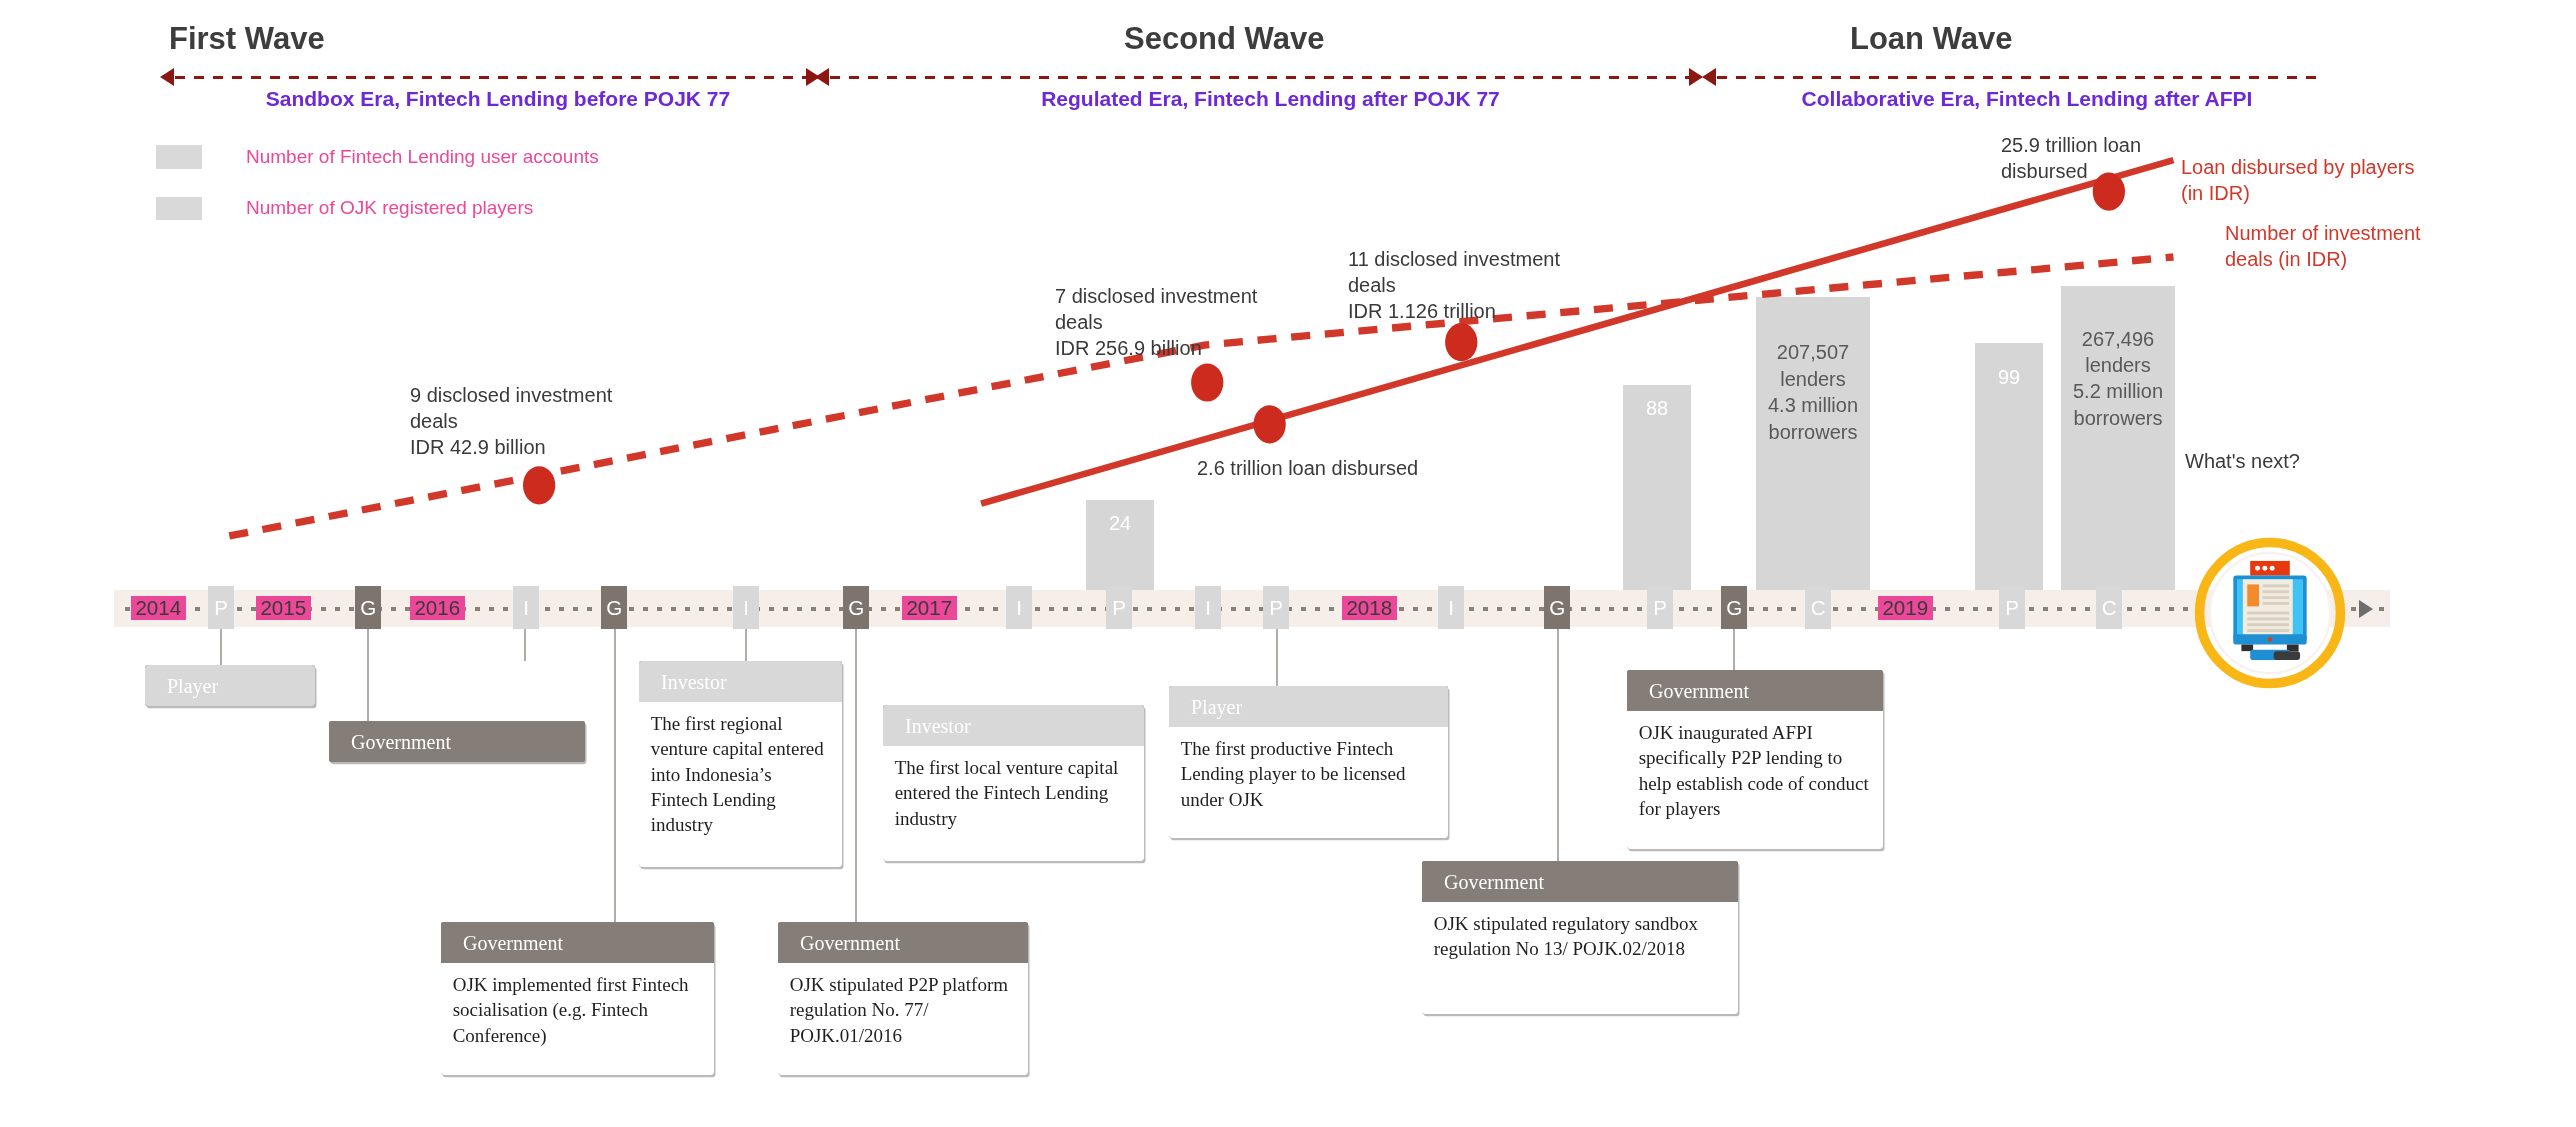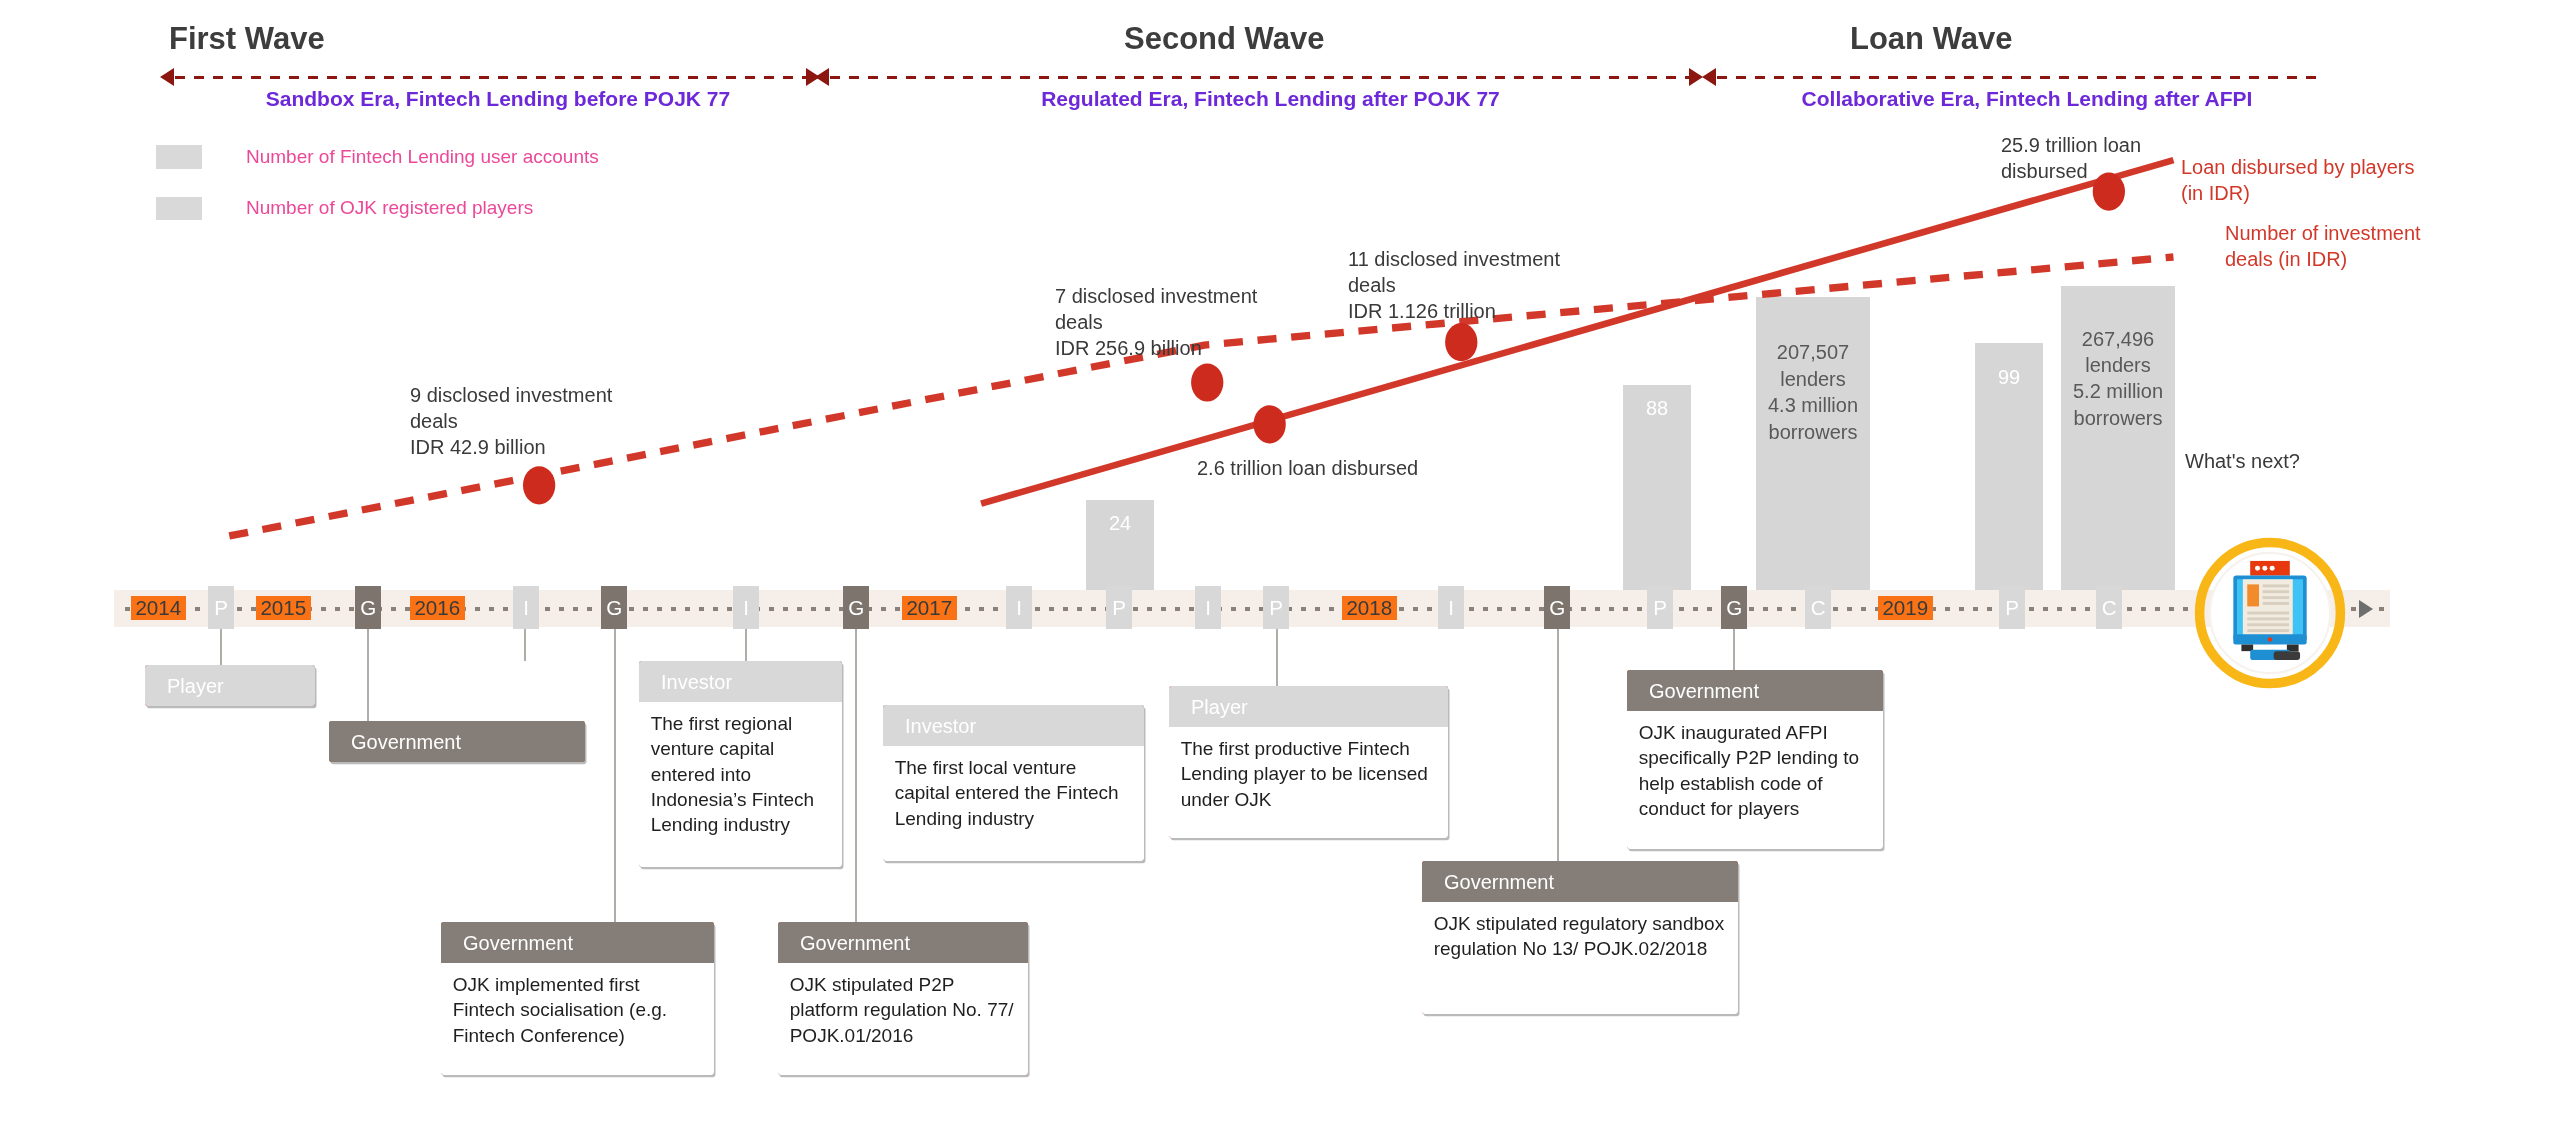--- a/index.html
+++ b/index.html
@@ -51,21 +51,21 @@
   
   .axis-band{
     background:#f6efe9;
     height:37px;
   }
   .axis-dots{
     height:4.4px;
     background:repeating-linear-gradient(to right,#8a8178 0 5.1px,transparent 5.1px 14px);
   }
   .year-label{
-    font-size:20.6px;color:#3a3a3a;background:#f97316;white-space:nowrap;
+    font-size:20.6px;color:#3a3a3a;background:#ec4899;white-space:nowrap;
     padding:0 4.4px;
   }
   .marker{
     width:26.4px;height:43px;
     display:flex;align-items:center;justify-content:center;
     color:#ffffff;font-size:20.6px;font-weight:normal;
   }
   .marker.light{background:#d8d8d8;}
   .marker.dark{background:#7d756d;}
   .axis-end-arrow{
@@ -73,20 +73,21 @@
     border-left:14.7px solid #6e6e6e;
   }
 
   
   .card{
     background:#c2410c;
     border-radius:2.9px;
     box-shadow:1.5px 2.2px 0 rgba(130,130,130,.55);
     overflow:hidden;
     box-sizing:border-box;
+    font-family:Liberation Serif, serif;
   }
   .card-head{
     font-size:20px;color:#ffffff;padding:9.5px 13.2px 8.8px 22px;
   }
   .card-head.player,.card-head.investor{background:#d8d8d8;}
   .card-head.government{background:#857e78;}
   .card-body{
     font-size:19px;color:#1f1f1f;line-height:1.33;padding:8.8px 11.7px 11.7px 11.7px;
     background:#ffffff;
   }

